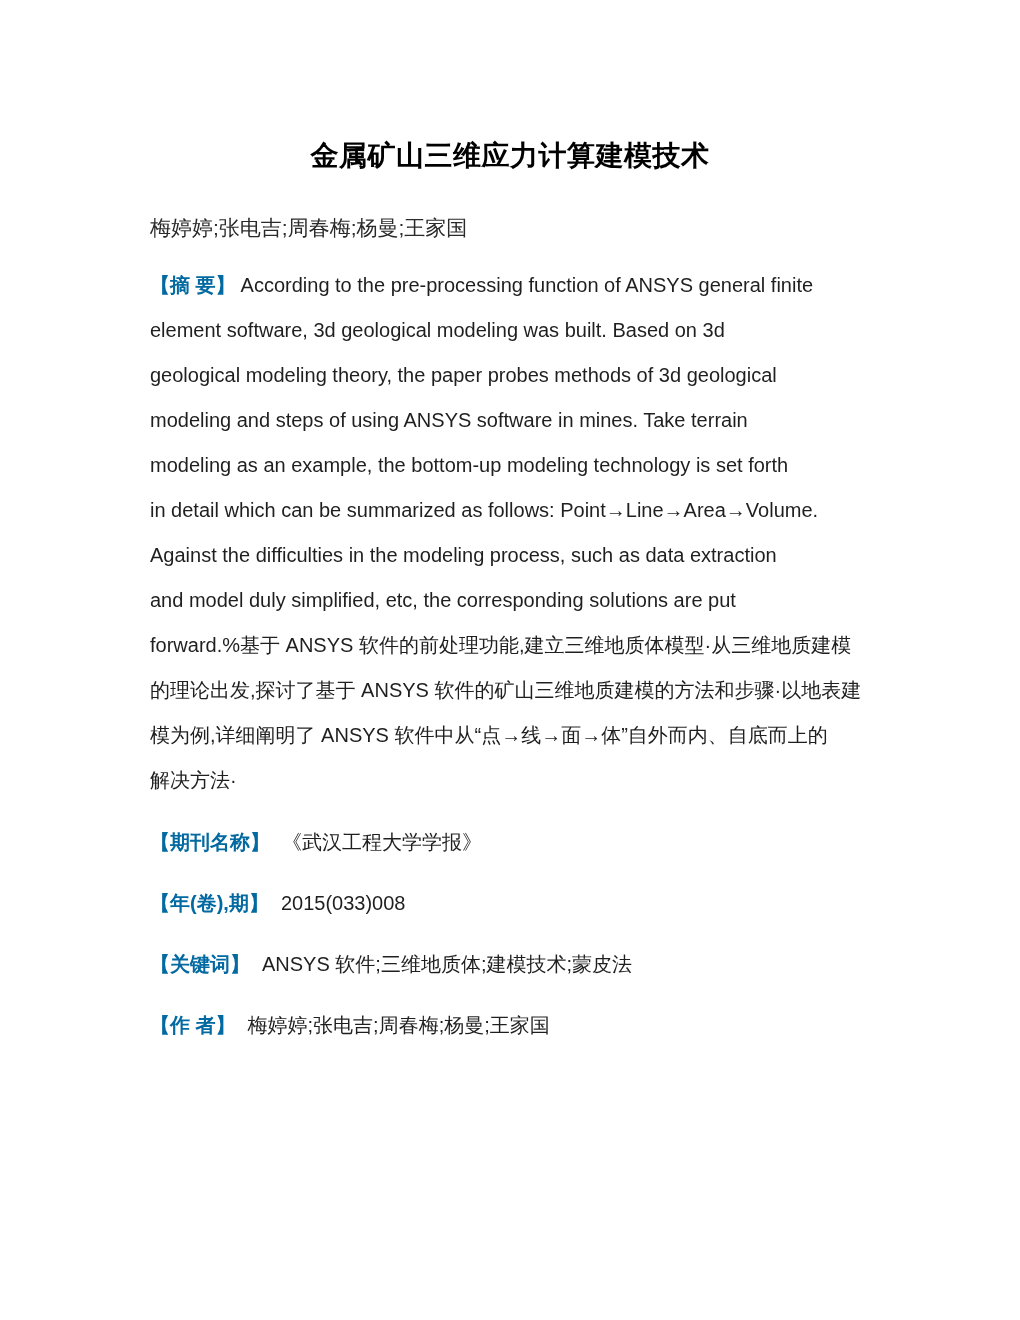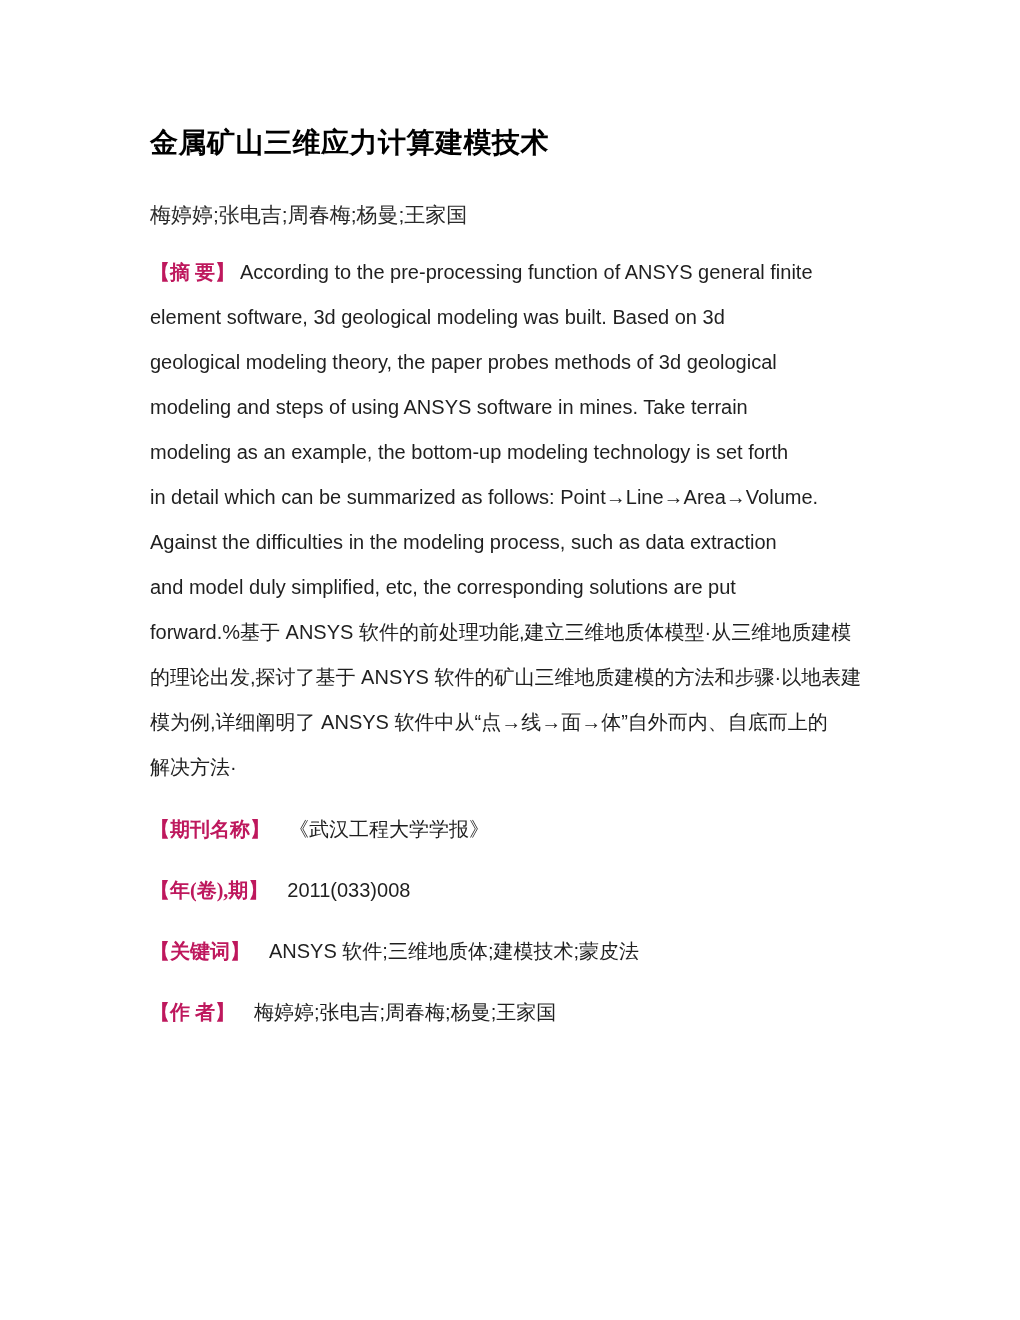--- a/index.html
+++ b/index.html
@@ -12,66 +12,65 @@
     width: 1020px;
     height: 1320px;
     background: #ffffff;
     box-sizing: border-box;
     padding: 126px 150px 0 150px;
     font-family: "Liberation Sans", "DejaVu Sans", sans-serif;
     color: #1f1f1f;
     overflow: hidden;
   }
   .doc-title {
-    margin: 0;
+    margin: 13px;
     font-size: 28px;
     font-weight: 700;
     color: #000000;
-    text-align: left;
+    text-align: center;
     letter-spacing: 0.5px;
     line-height: 34px;
   }
   .authors-line {
     margin-top: 42px;
     font-size: 21px;
     line-height: 26px;
     color: #2a2a2a;
   }
   .abstract-block {
     margin-top: 22px;
   }
   .abs-line {
     font-size: 20px;
     line-height: 45px;
     white-space: nowrap;
     color: #1f1f1f;
   }
   .field-label {
     font-weight: 700;
-    color: #be185d;
-    font-family: Liberation Serif, serif;
+    color: #0369a1;
   }
   .abs-line .field-label {
     margin-right: 5px;
   }
   .meta-block {
     margin-top: 17px;
   }
   .meta-row {
     font-size: 20px;
     line-height: 45px;
     margin-top: 16px;
     white-space: nowrap;
     color: #1f1f1f;
   }
   .meta-row:first-child {
     margin-top: 0;
   }
   .meta-row .field-label {
-    margin-right: 19px;
+    margin-right: 12px;
   }
 </style>
 </head>
 <body>
 
 <div class="page">
 
   <h1 class="doc-title">金属矿山三维应力计算建模技术</h1>
 
   <div class="authors-line">梅婷婷;张电吉;周春梅;杨曼;王家国</div>
@@ -93,21 +92,21 @@
     <div class="abs-line">解决方法·</div>
   </div>
 
   <div class="meta-block">
 
     <div class="meta-row">
       <span class="field-label">【期刊名称】</span><span>《武汉工程大学学报》</span>
     </div>
 
     <div class="meta-row">
-      <span class="field-label">【年(卷),期】</span><span>2011(033)008</span>
+      <span class="field-label">【年(卷),期】</span><span>2015(033)008</span>
     </div>
 
 
     <div class="meta-row">
       <span class="field-label">【关键词】</span><span>ANSYS 软件;三维地质体;建模技术;蒙皮法</span>
     </div>
 
     <div class="meta-row">
       <span class="field-label">【作 者】</span><span>梅婷婷;张电吉;周春梅;杨曼;王家国</span>
     </div>

